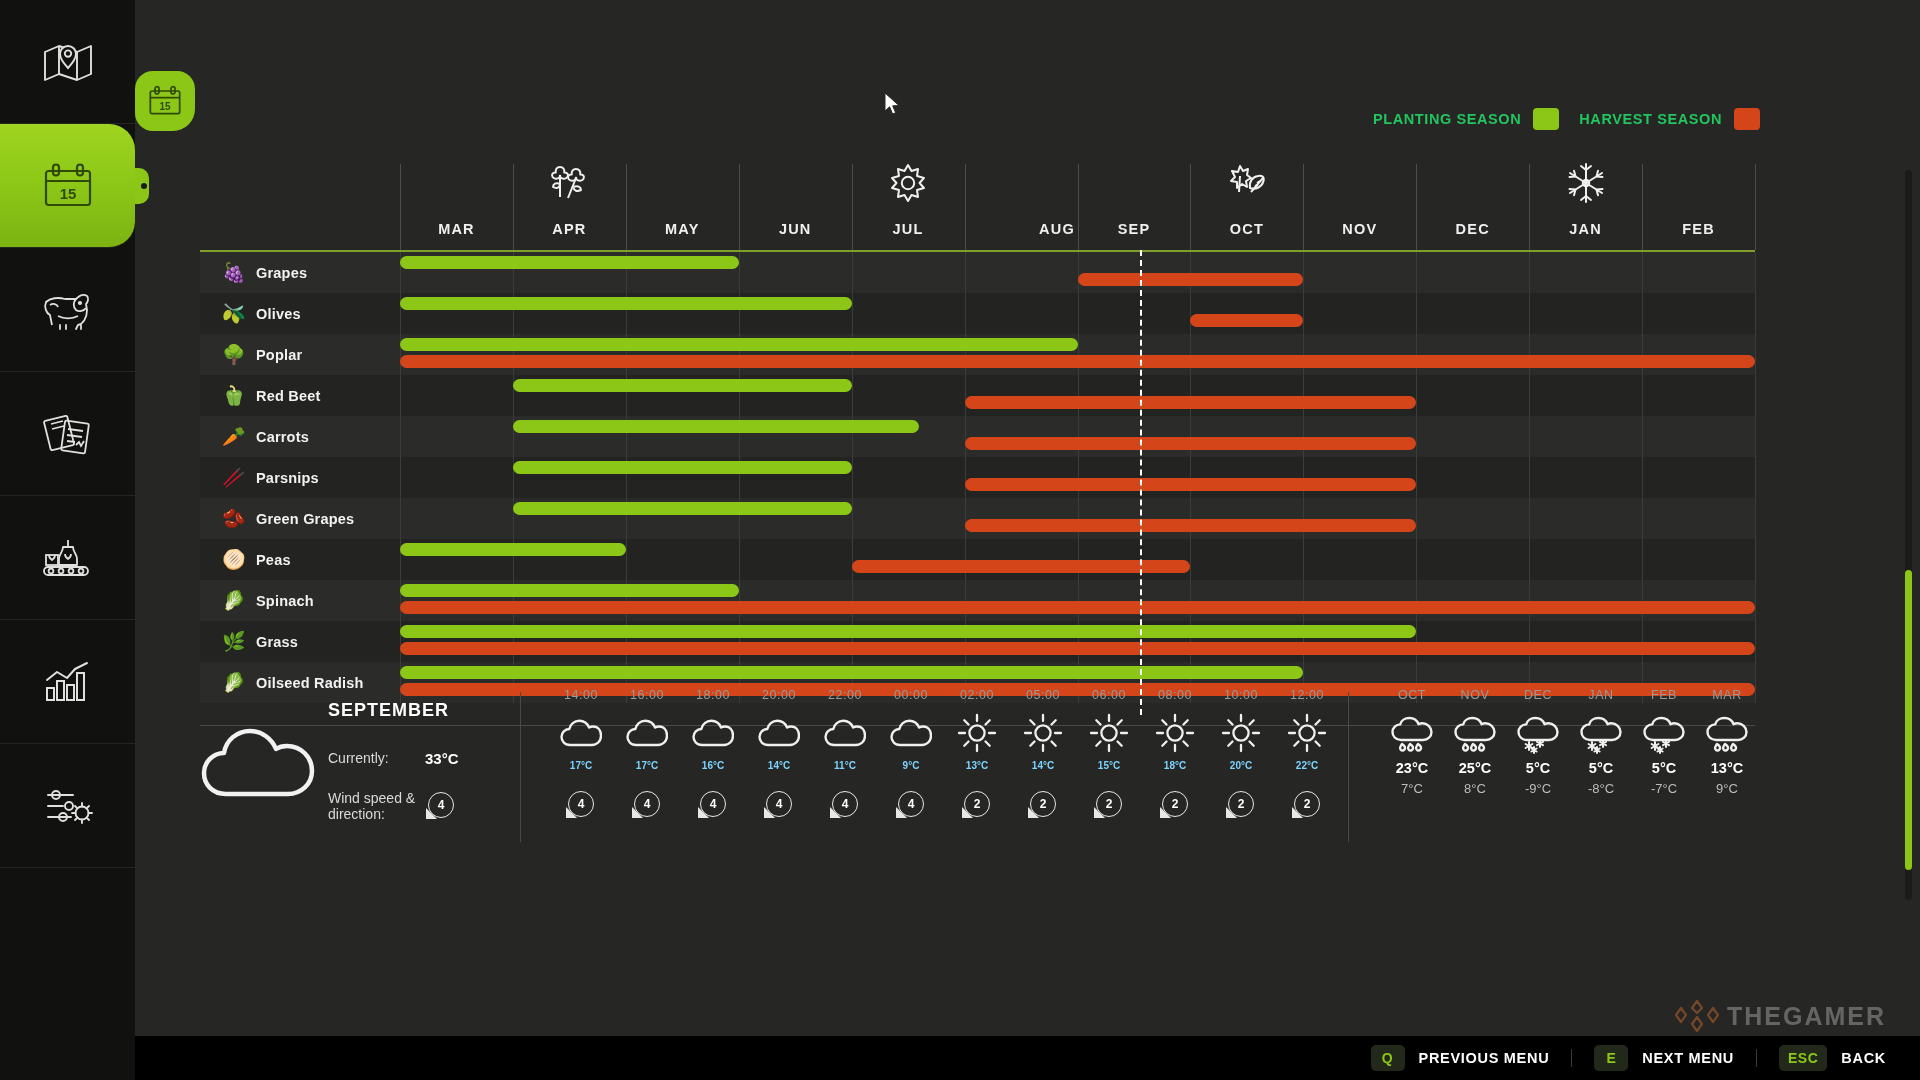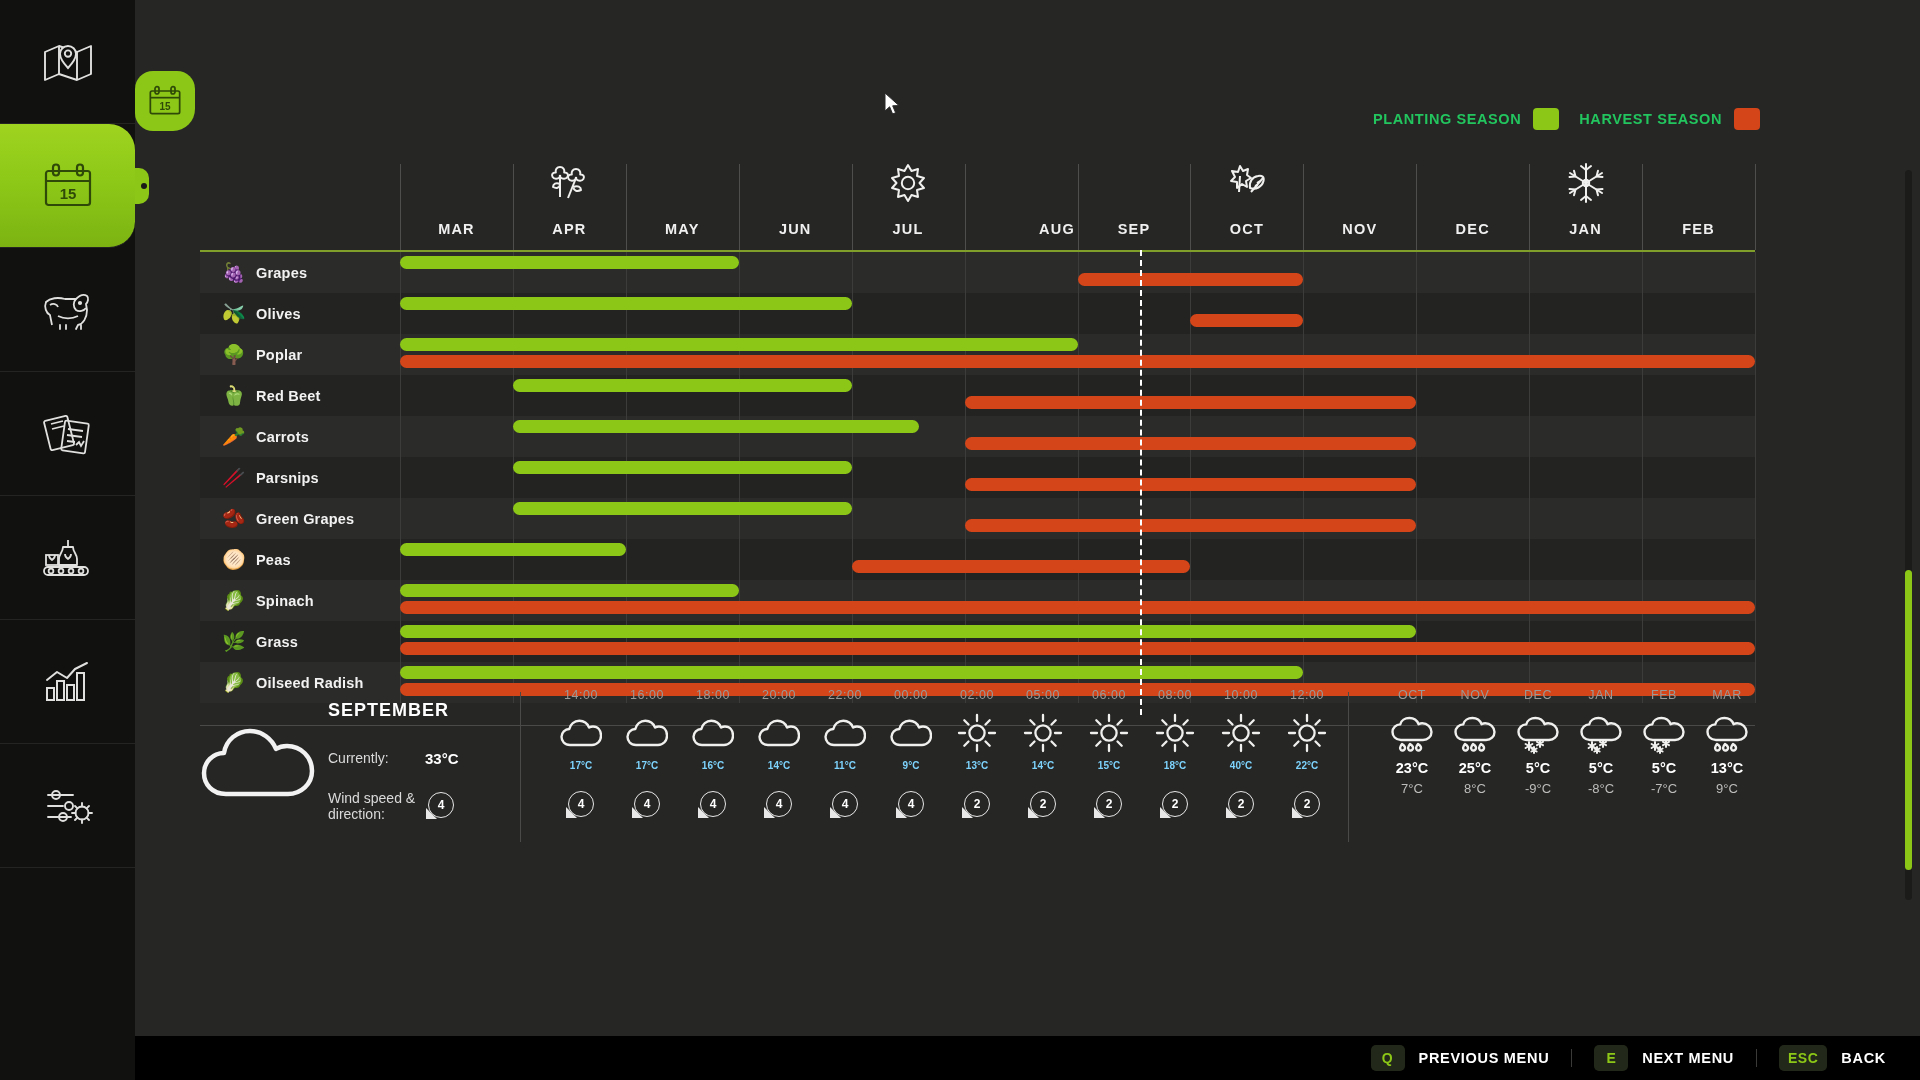--- a/index.html
+++ b/index.html
@@ -777,21 +777,21 @@
           </div>
         </div>
         <div class="hour-col" style="left: 660px;">
           <div class="h-time">10:00</div>
           <div class="h-icon">
             <svg width="40" height="40" viewBox="0 0 40 40" fill="none" stroke="#f0f0ee" stroke-width="2.3" stroke-linecap="round">
               <circle cx="20" cy="20" r="7.6"></circle>
               <path d="M20 2 L20 8 M20 32 L20 38 M2 20 L8 20 M32 20 L38 20 M7.3 7.3 L11.5 11.5 M28.5 28.5 L32.7 32.7 M32.7 7.3 L28.5 11.5 M11.5 28.5 L7.3 32.7"></path>
             </svg>
           </div>
-          <div class="h-temp">40°C</div>
+          <div class="h-temp">20°C</div>
           <div class="h-wind">
             <div class="windbadge">
               <span class="tail"></span>
               <span class="circle">2</span>
             </div>
           </div>
         </div>
         <div class="hour-col" style="left: 726px;">
           <div class="h-time">12:00</div>
           <div class="h-icon">
@@ -895,20 +895,26 @@
           <div class="m-hi">13°C</div>
           <div class="m-lo">9°C</div>
         </div>
       </div>
   </div>
 
   <div id="scrollbar">
     <div id="scrollthumb"></div>
   </div>
 
+  <div id="watermark">
+    <svg width="44" height="34" viewBox="0 0 44 34">
+      <path d="M22 2 L27 9 L22 14 L17 9 Z M38 9 L43 16 L38 23 L33 16 Z M6 9 L11 16 L6 23 L1 16 Z M22 18 L27 25 L22 32 L17 25 Z" fill="none" stroke="#b4622a" stroke-width="2.2" stroke-linejoin="round"></path>
+    </svg>
+    <span id="wm-text">THEGAMER</span>
+  </div>
 
   <div id="bottombar">
       <div class="hint">
         <span class="keycap">Q</span>
         <span class="hint-label">PREVIOUS MENU</span>
       </div>
       <span class="hint-div"></span>
       <div class="hint">
         <span class="keycap">E</span>
         <span class="hint-label">NEXT MENU</span>

